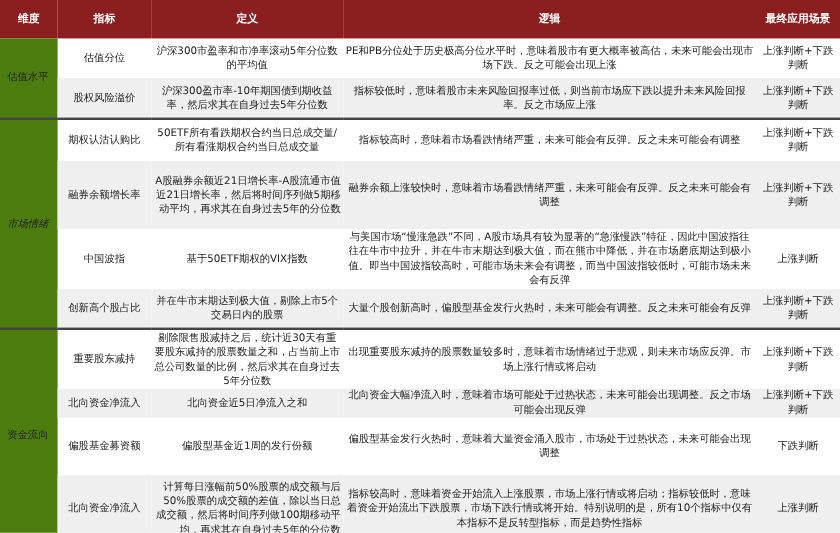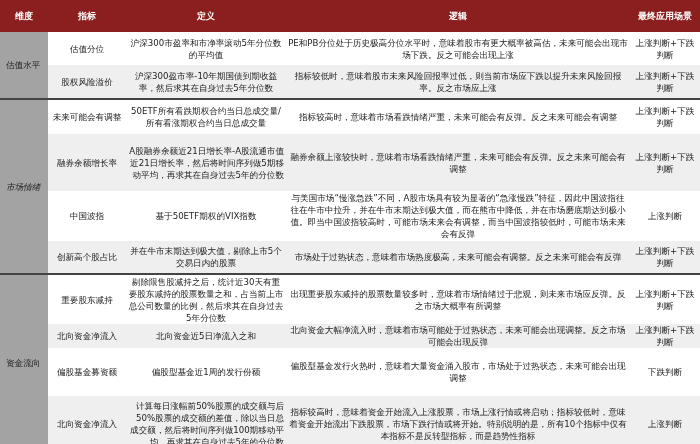--- a/index.html
+++ b/index.html
@@ -5,21 +5,21 @@
   html, body { margin: 0; padding: 0; background: #ffffff; }
   body { width: 700px; height: 444px; overflow: hidden; font-family: "DejaVu Sans", sans-serif; color: #222; }
   table { border-collapse: collapse; width: 700px; table-layout: fixed; font-size: 8.6px; line-height: 12px; }
   th { background: #8b1e1e; color: #ffffff; font-weight: bold; height: 32px; padding: 0; text-align: center; font-size: 9px; }
   td { padding: 0 2px; text-align: center; vertical-align: middle; }
   td.dim { text-align: left; padding-left: 6px; vertical-align: middle; }
   td.def-left { text-align: right; }
   tr.shade td.sh { background: #efefef; }
   tr.group-end td { border-bottom: 2px solid #444; }
   tr.last td { border-bottom: 2px solid #444; }
-  td.dimcell { background: #a3a3a3; }
+  td.dimcell { background: #4d7c0f; }
 </style>
 </head>
 <body>
 
 <table>
   <colgroup>
     <col style="width:48px">
     <col style="width:78px">
     <col style="width:160px">
     <col style="width:344px">
@@ -45,49 +45,49 @@
     </tr>
     <tr class="shade group-end" style="height:34px">
       <td class="sh">股权风险溢价</td>
       <td class="sh">沪深300盈市率-10年期国债到期收益率，然后求其在自身过去5年分位数</td>
       <td class="sh">指标较低时，意味着股市未来风险回报率过低，则当前市场应下跌以提升未来风险回报率。反之市场应上涨</td>
       <td class="sh">上涨判断+下跌判断</td>
     </tr>
 
     <tr style="height:35px">
       <td class="dim dimcell" rowspan="4" style="border-bottom:2px solid #444;font-style:italic;">市场情绪</td>
-      <td>未来可能会有调整</td>
+      <td>期权认沽认购比</td>
       <td>50ETF所有看跌期权合约当日总成交量/所有看涨期权合约当日总成交量</td>
       <td>指标较高时，意味着市场看跌情绪严重，未来可能会有反弹。反之未来可能会有调整</td>
       <td>上涨判断+下跌判断</td>
     </tr>
     <tr class="shade" style="height:57px">
       <td class="sh">融券余额增长率</td>
       <td class="sh def-left">A股融券余额近21日增长率-A股流通市值近21日增长率，然后将时间序列做5期移动平均，再求其在自身过去5年的分位数</td>
       <td class="sh">融券余额上涨较快时，意味着市场看跌情绪严重，未来可能会有反弹。反之未来可能会有调整</td>
       <td class="sh">上涨判断+下跌判断</td>
     </tr>
     <tr style="height:50px">
       <td>中国波指</td>
       <td>基于50ETF期权的VIX指数</td>
       <td>与美国市场“慢涨急跌”不同，A股市场具有较为显著的“急涨慢跌”特征，因此中国波指往往在牛市中拉升，并在牛市末期达到极大值，而在熊市中降低，并在市场磨底期达到极小值。即当中国波指较高时，可能市场未来会有调整，而当中国波指较低时，可能市场未来会有反弹</td>
       <td>上涨判断</td>
     </tr>
     <tr class="shade group-end" style="height:33px">
       <td class="sh">创新高个股占比</td>
       <td class="sh">并在牛市末期达到极大值，剔除上市5个交易日内的股票</td>
-      <td class="sh">市场处于过热状态，意味着市场热度极高，未来可能会有调整。反之未来可能会有反弹</td>
+      <td class="sh">大量个股创新高时，偏股型基金发行火热时，未来可能会有调整。反之未来可能会有反弹</td>
       <td class="sh">上涨判断+下跌判断</td>
     </tr>
 
     <tr style="height:50px">
       <td class="dim dimcell" rowspan="4" style="border-bottom:2px solid #444;">资金流向</td>
       <td>重要股东减持</td>
       <td>剔除限售股减持之后，统计近30天有重要股东减持的股票数量之和，占当前上市总公司数量的比例，然后求其在自身过去5年分位数</td>
-      <td>出现重要股东减持的股票数量较多时，意味着市场情绪过于悲观，则未来市场应反弹。反之市场大概率有所调整</td>
+      <td>出现重要股东减持的股票数量较多时，意味着市场情绪过于悲观，则未来市场应反弹。市场上涨行情或将启动</td>
       <td>上涨判断+下跌判断</td>
     </tr>
     <tr class="shade" style="height:22px">
       <td class="sh">北向资金净流入</td>
       <td class="sh">北向资金近5日净流入之和</td>
       <td class="sh">北向资金大幅净流入时，意味着市场可能处于过热状态，未来可能会出现调整。反之市场可能会出现反弹</td>
       <td class="sh">上涨判断+下跌判断</td>
     </tr>
     <tr style="height:48px">
       <td>偏股基金募资额</td>

